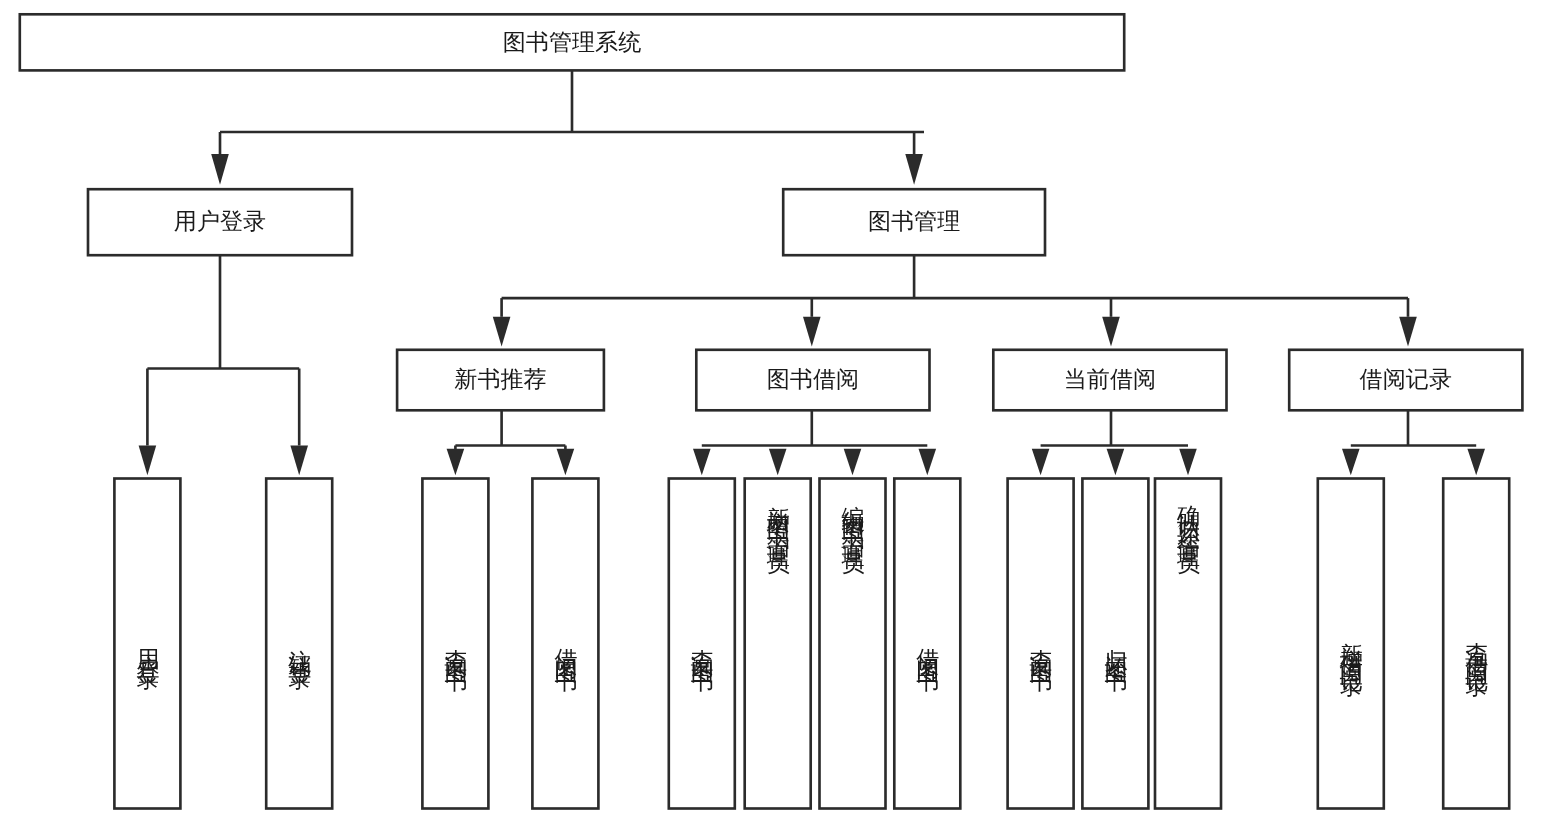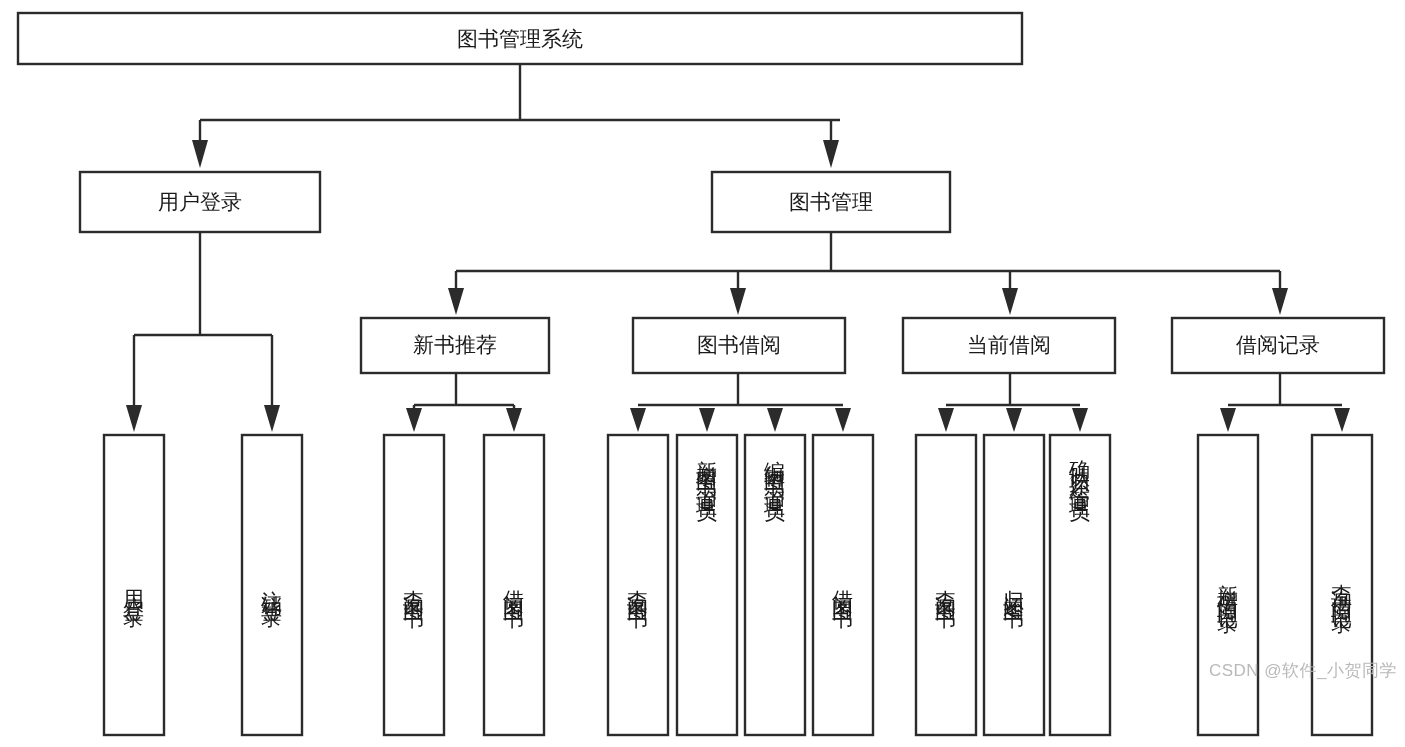--- a/index.html
+++ b/index.html
@@ -226,15 +226,14 @@
   <div class="vert-text-wrap" style="left:1050px; top:443px; width:60px; height:292px; align-items:flex-start;">
     <span class="vert-text">确认归还（管理员）</span>
   </div>
   <div class="vert-text-wrap" style="left:1198px; top:435px; width:60px; height:300px; align-items:center;">
     <span class="vert-text">新增借阅记录</span>
   </div>
   <div class="vert-text-wrap" style="left:1312px; top:435px; width:60px; height:300px; align-items:center;">
     <span class="vert-text">查询借阅记录</span>
   </div>
 
-  <div class="watermark">CSDN @软件_小贺同学</div>
 
 </div>
 
 </body></html>

